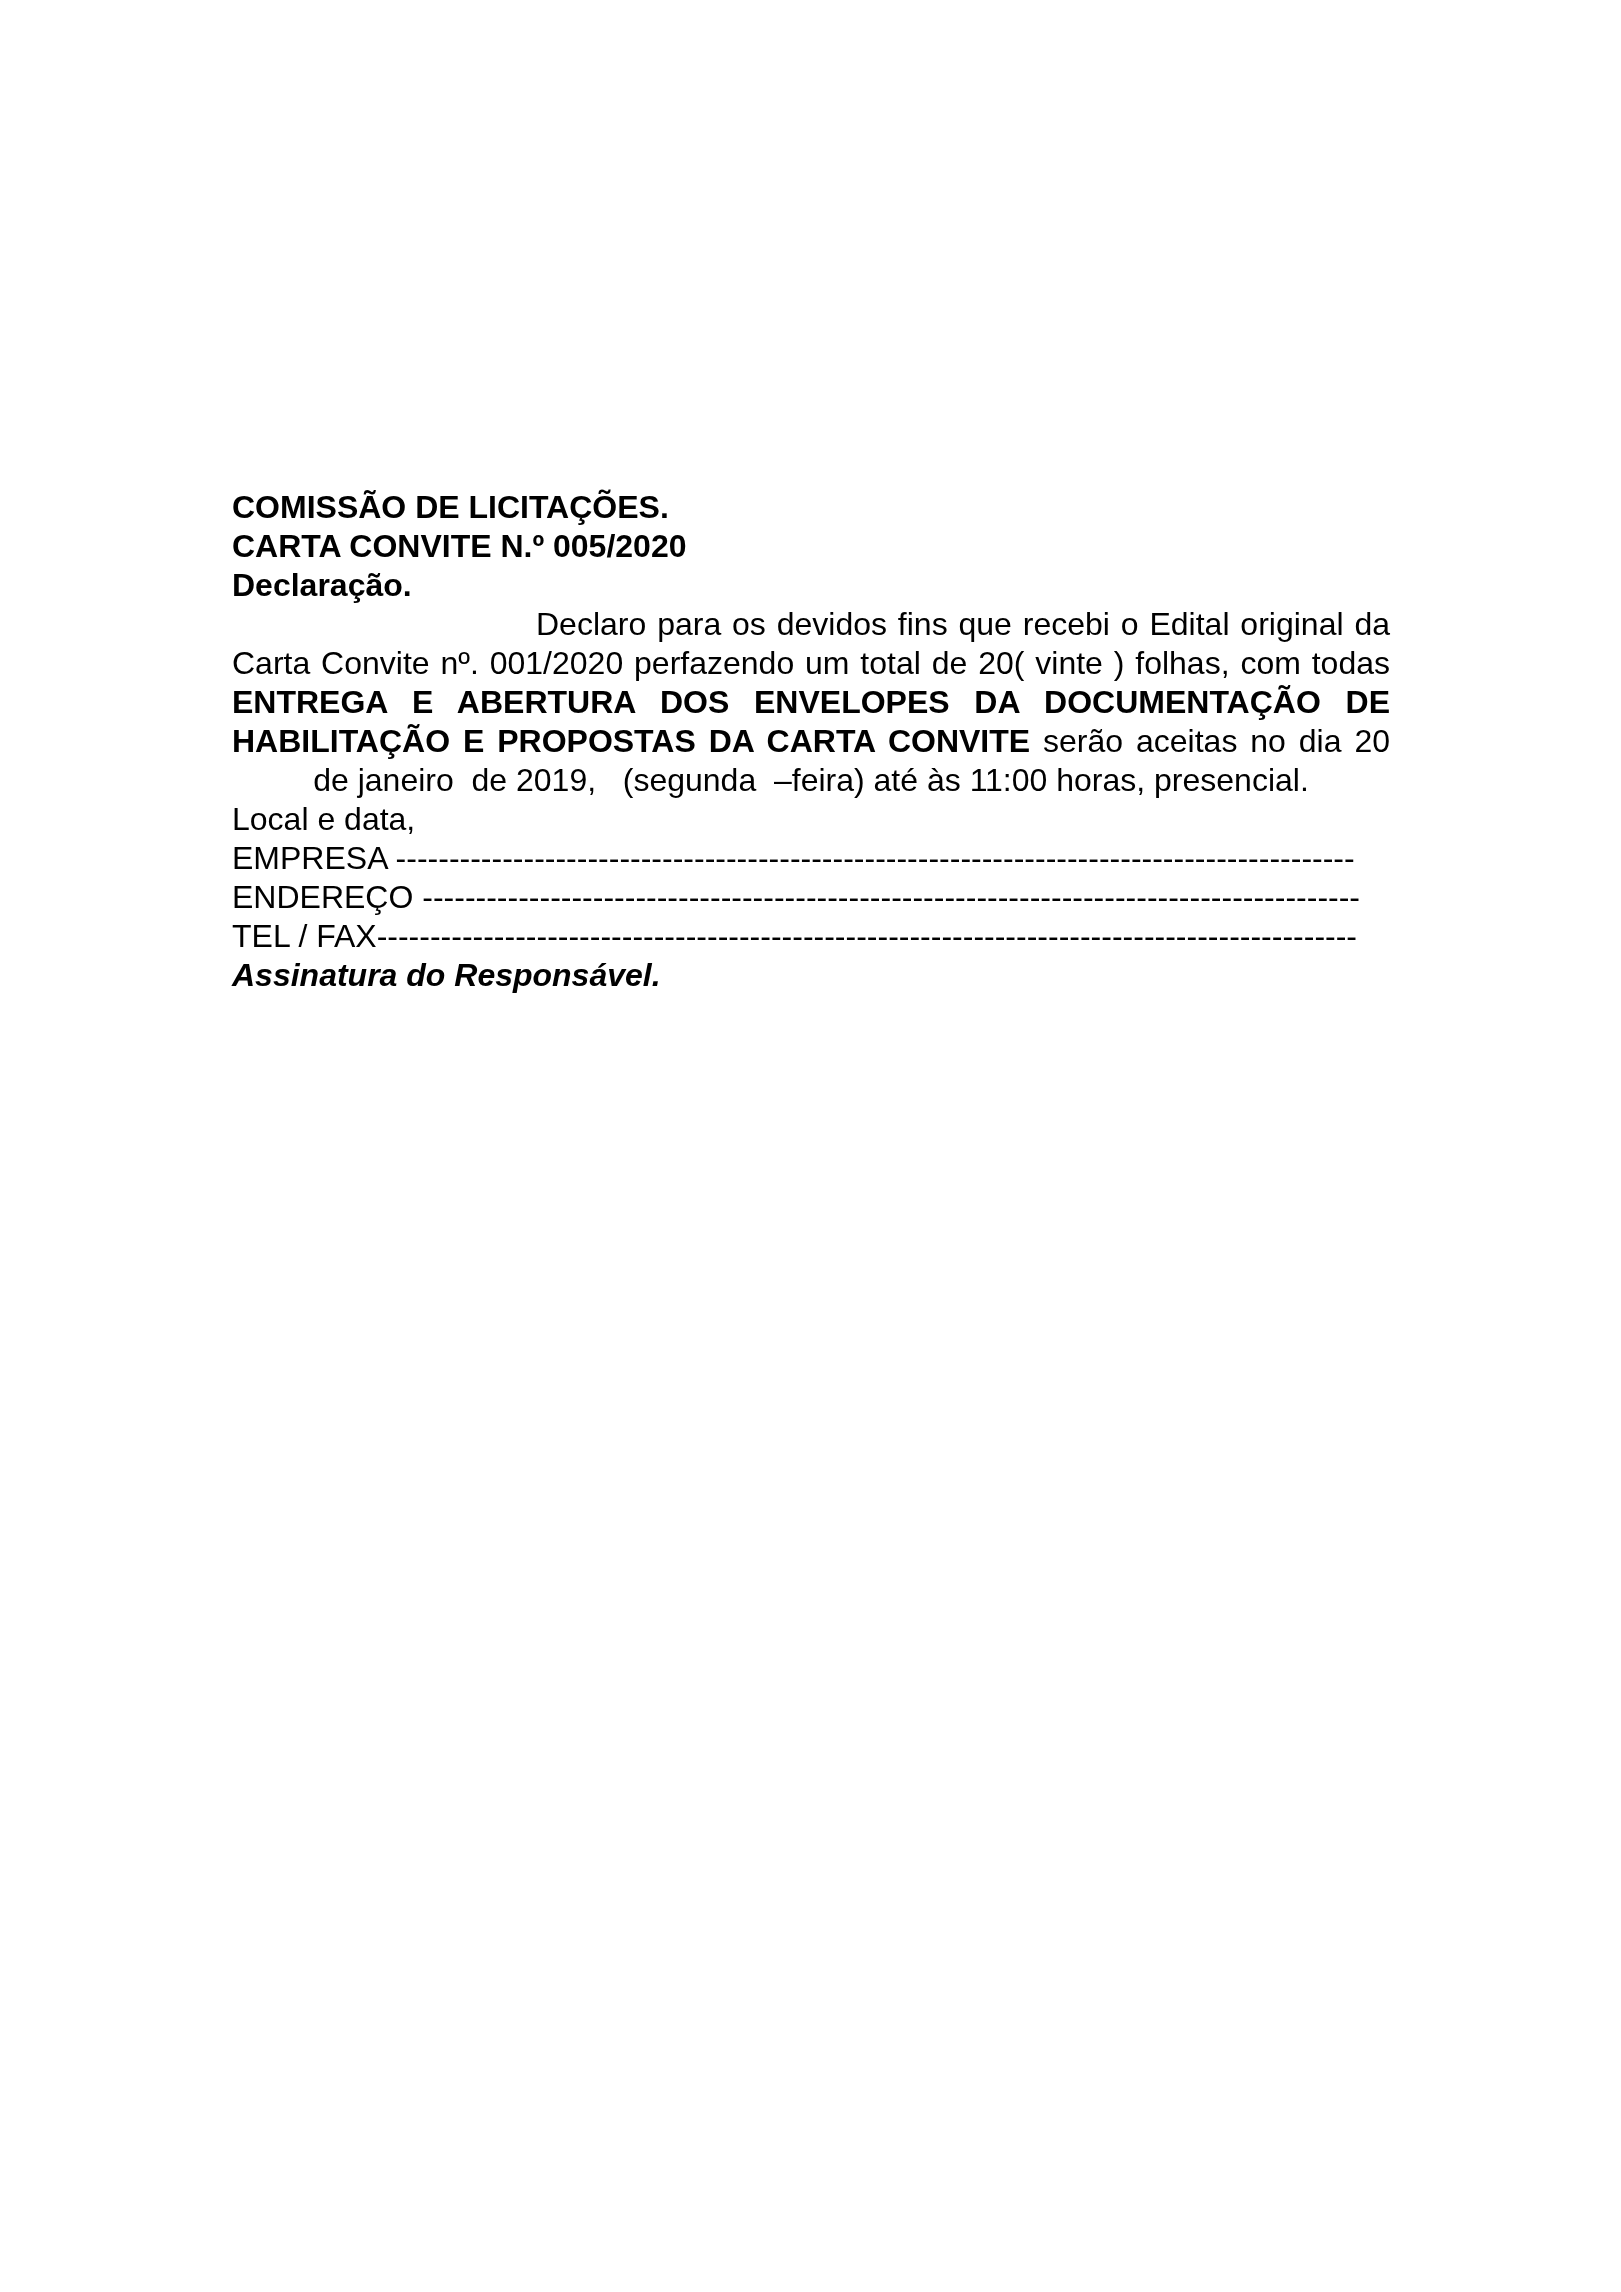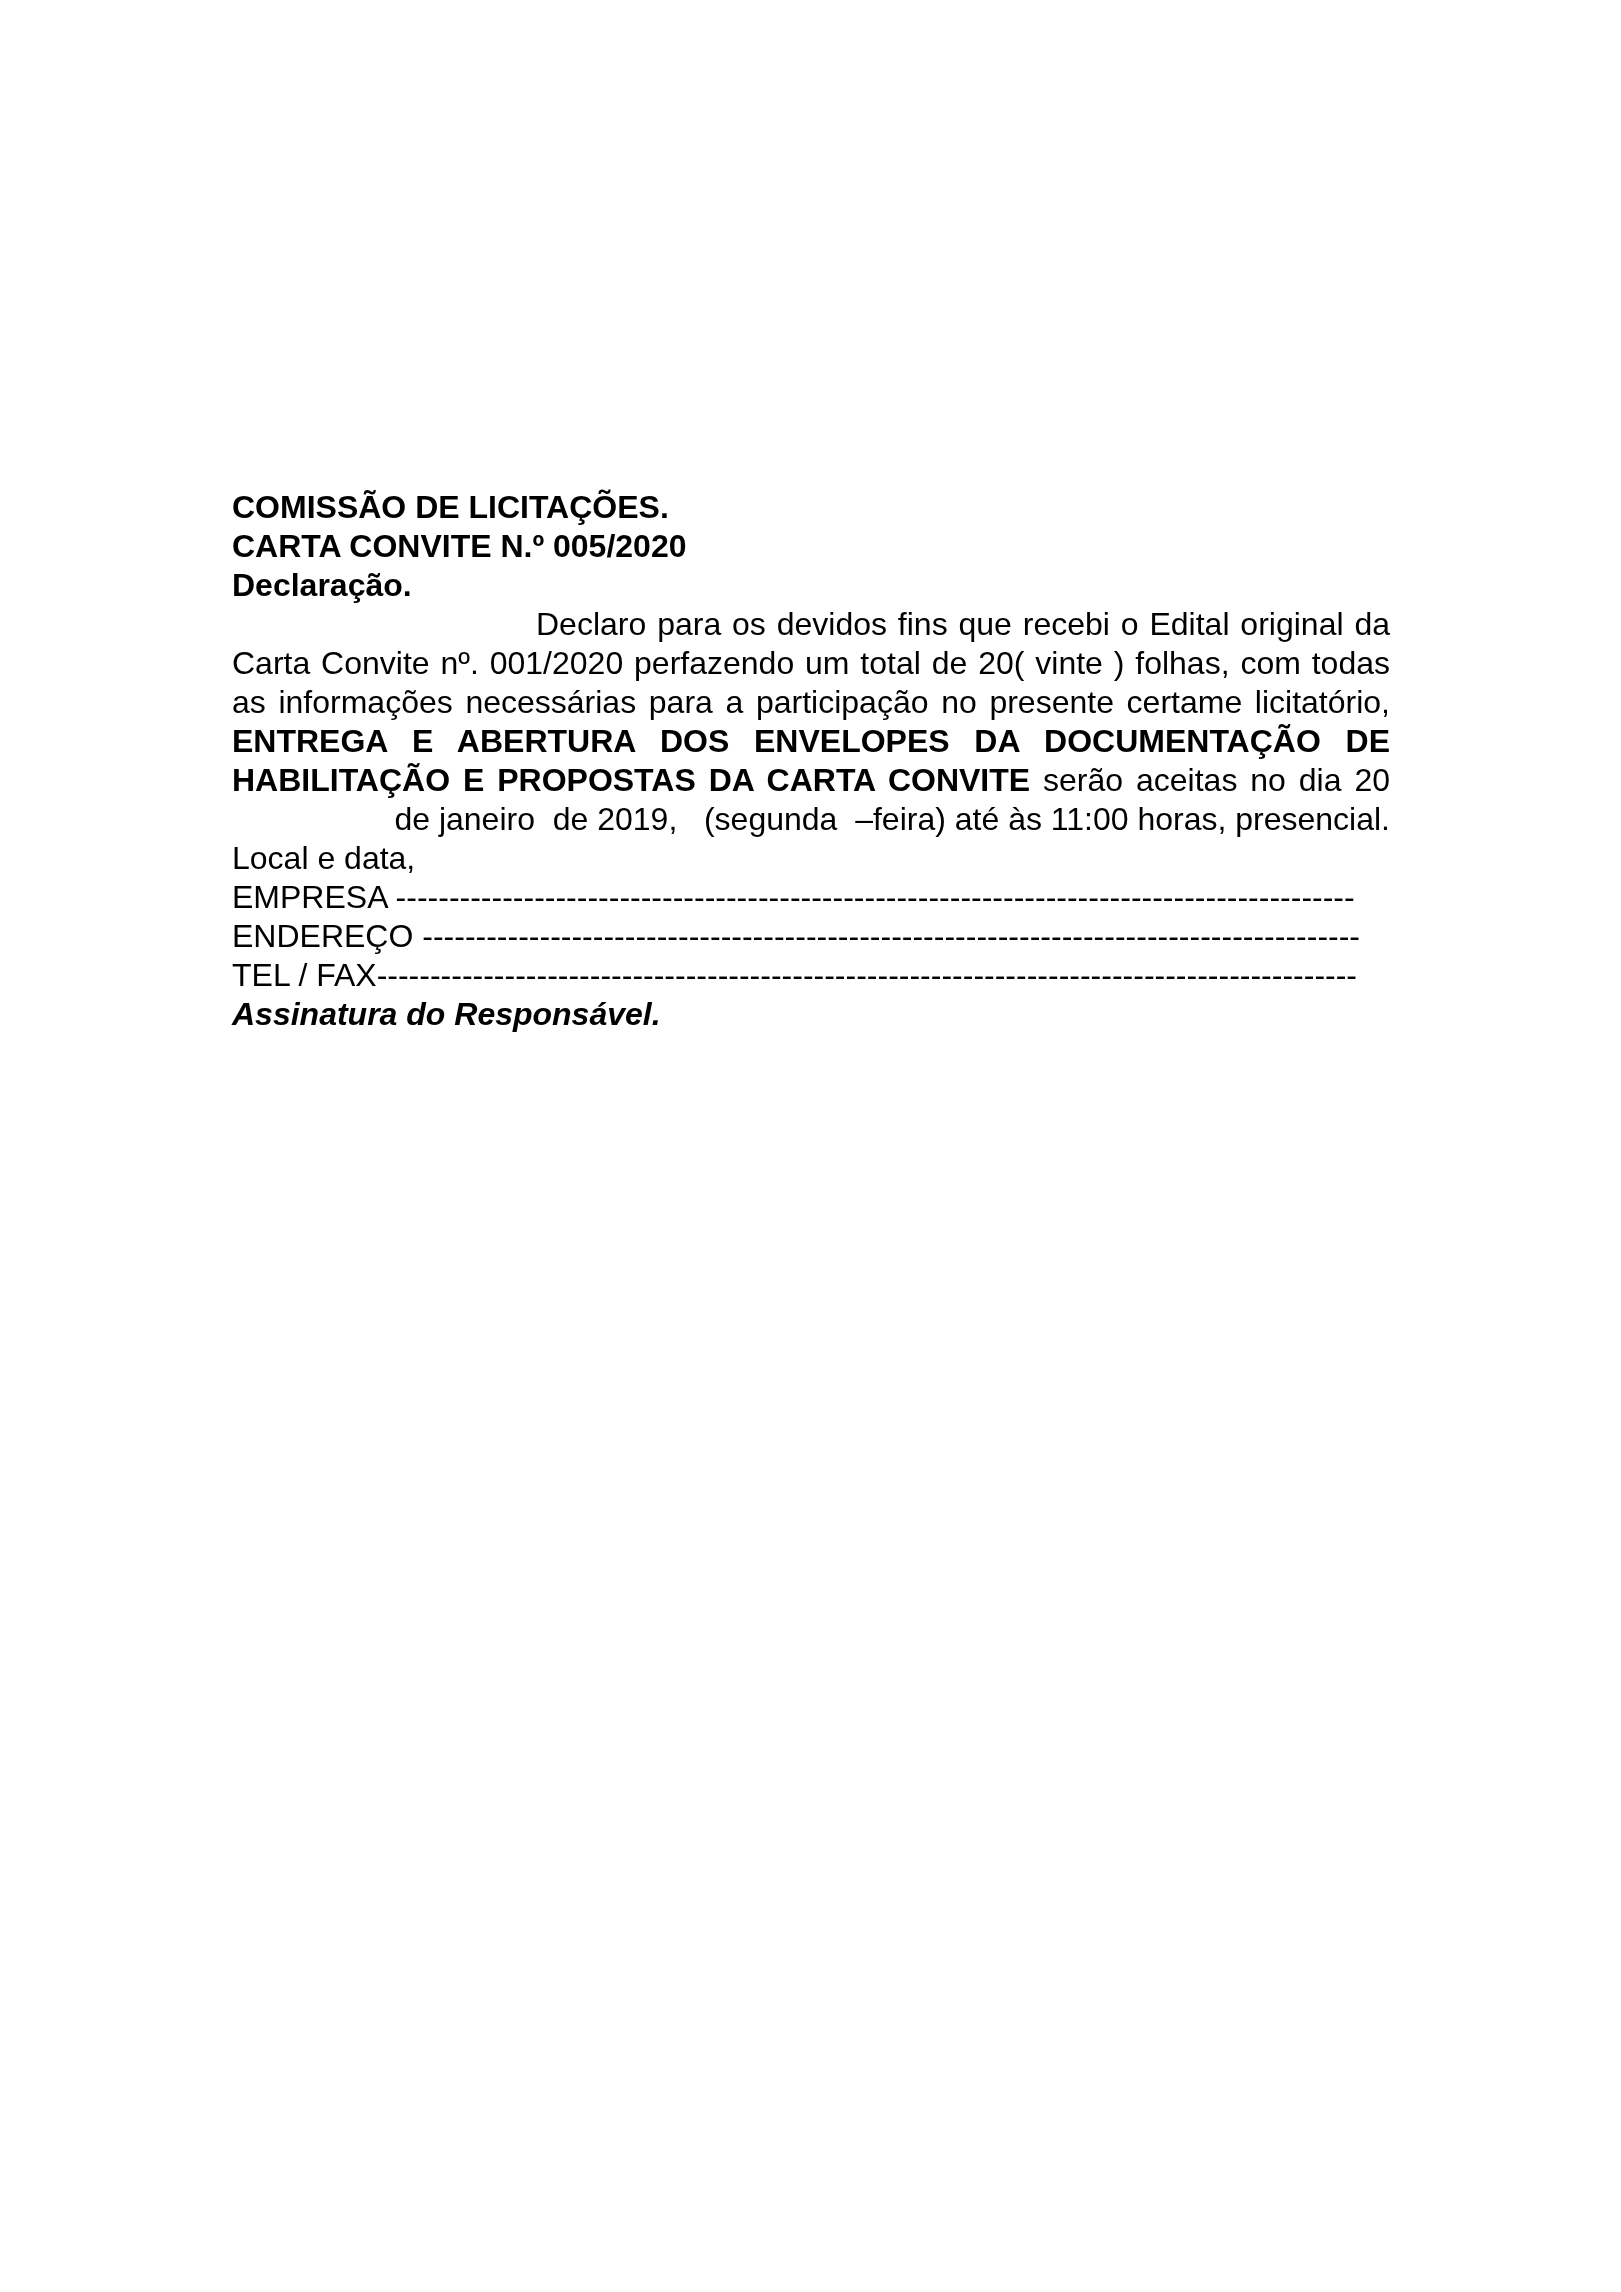--- a/index.html
+++ b/index.html
@@ -35,42 +35,41 @@
   .stamp    { margin-top: 39px; }
 
   .pl { white-space: nowrap; }
   .pl.just {
     text-align: justify;
     text-align-last: justify;
   }
   .pl.indent { text-indent: 304px; }
   .pl.last {
     white-space: pre-wrap;
-    text-align: right;
+    text-align: center;
   }
   .field {
     white-space: pre;
     overflow: hidden;
   }
 </style>
 </head>
 <body>
 
 <div class="page">
 
   <p class="bold">COMISSÃO DE LICITAÇÕES.</p>
 
   <p class="bold title2">CARTA CONVITE N.º 005/2020</p>
 
   <p class="bold decl">Declaração.</p>
 
   <div class="para">
     <div class="pl just indent">Declaro para os devidos fins que recebi o Edital original da</div>
     <div class="pl just">Carta Convite nº. 001/2020 perfazendo um total de 20( vinte ) folhas, com todas</div>
-    <div class="pl just">as informações necessárias para a participação no presente certame licitatório,</div>
     <div class="pl just bold">ENTREGA E ABERTURA DOS ENVELOPES DA DOCUMENTAÇÃO DE</div>
     <div class="pl just"><span class="bold">HABILITAÇÃO E PROPOSTAS DA CARTA CONVITE</span><span> serão aceitas no dia 20</span></div>
     <div class="pl last">de janeiro  de 2019,   (segunda  –feira) até às 11:00 horas, presencial.</div>
   </div>
 
   <p class="localdata">Local e data,</p>
 
   <p class="field f1"><span>EMPRESA </span><span>------------------------------------------------------------------------------------------</span></p>
 
   <p class="field f2"><span>ENDEREÇO </span><span>----------------------------------------------------------------------------------------</span></p>

